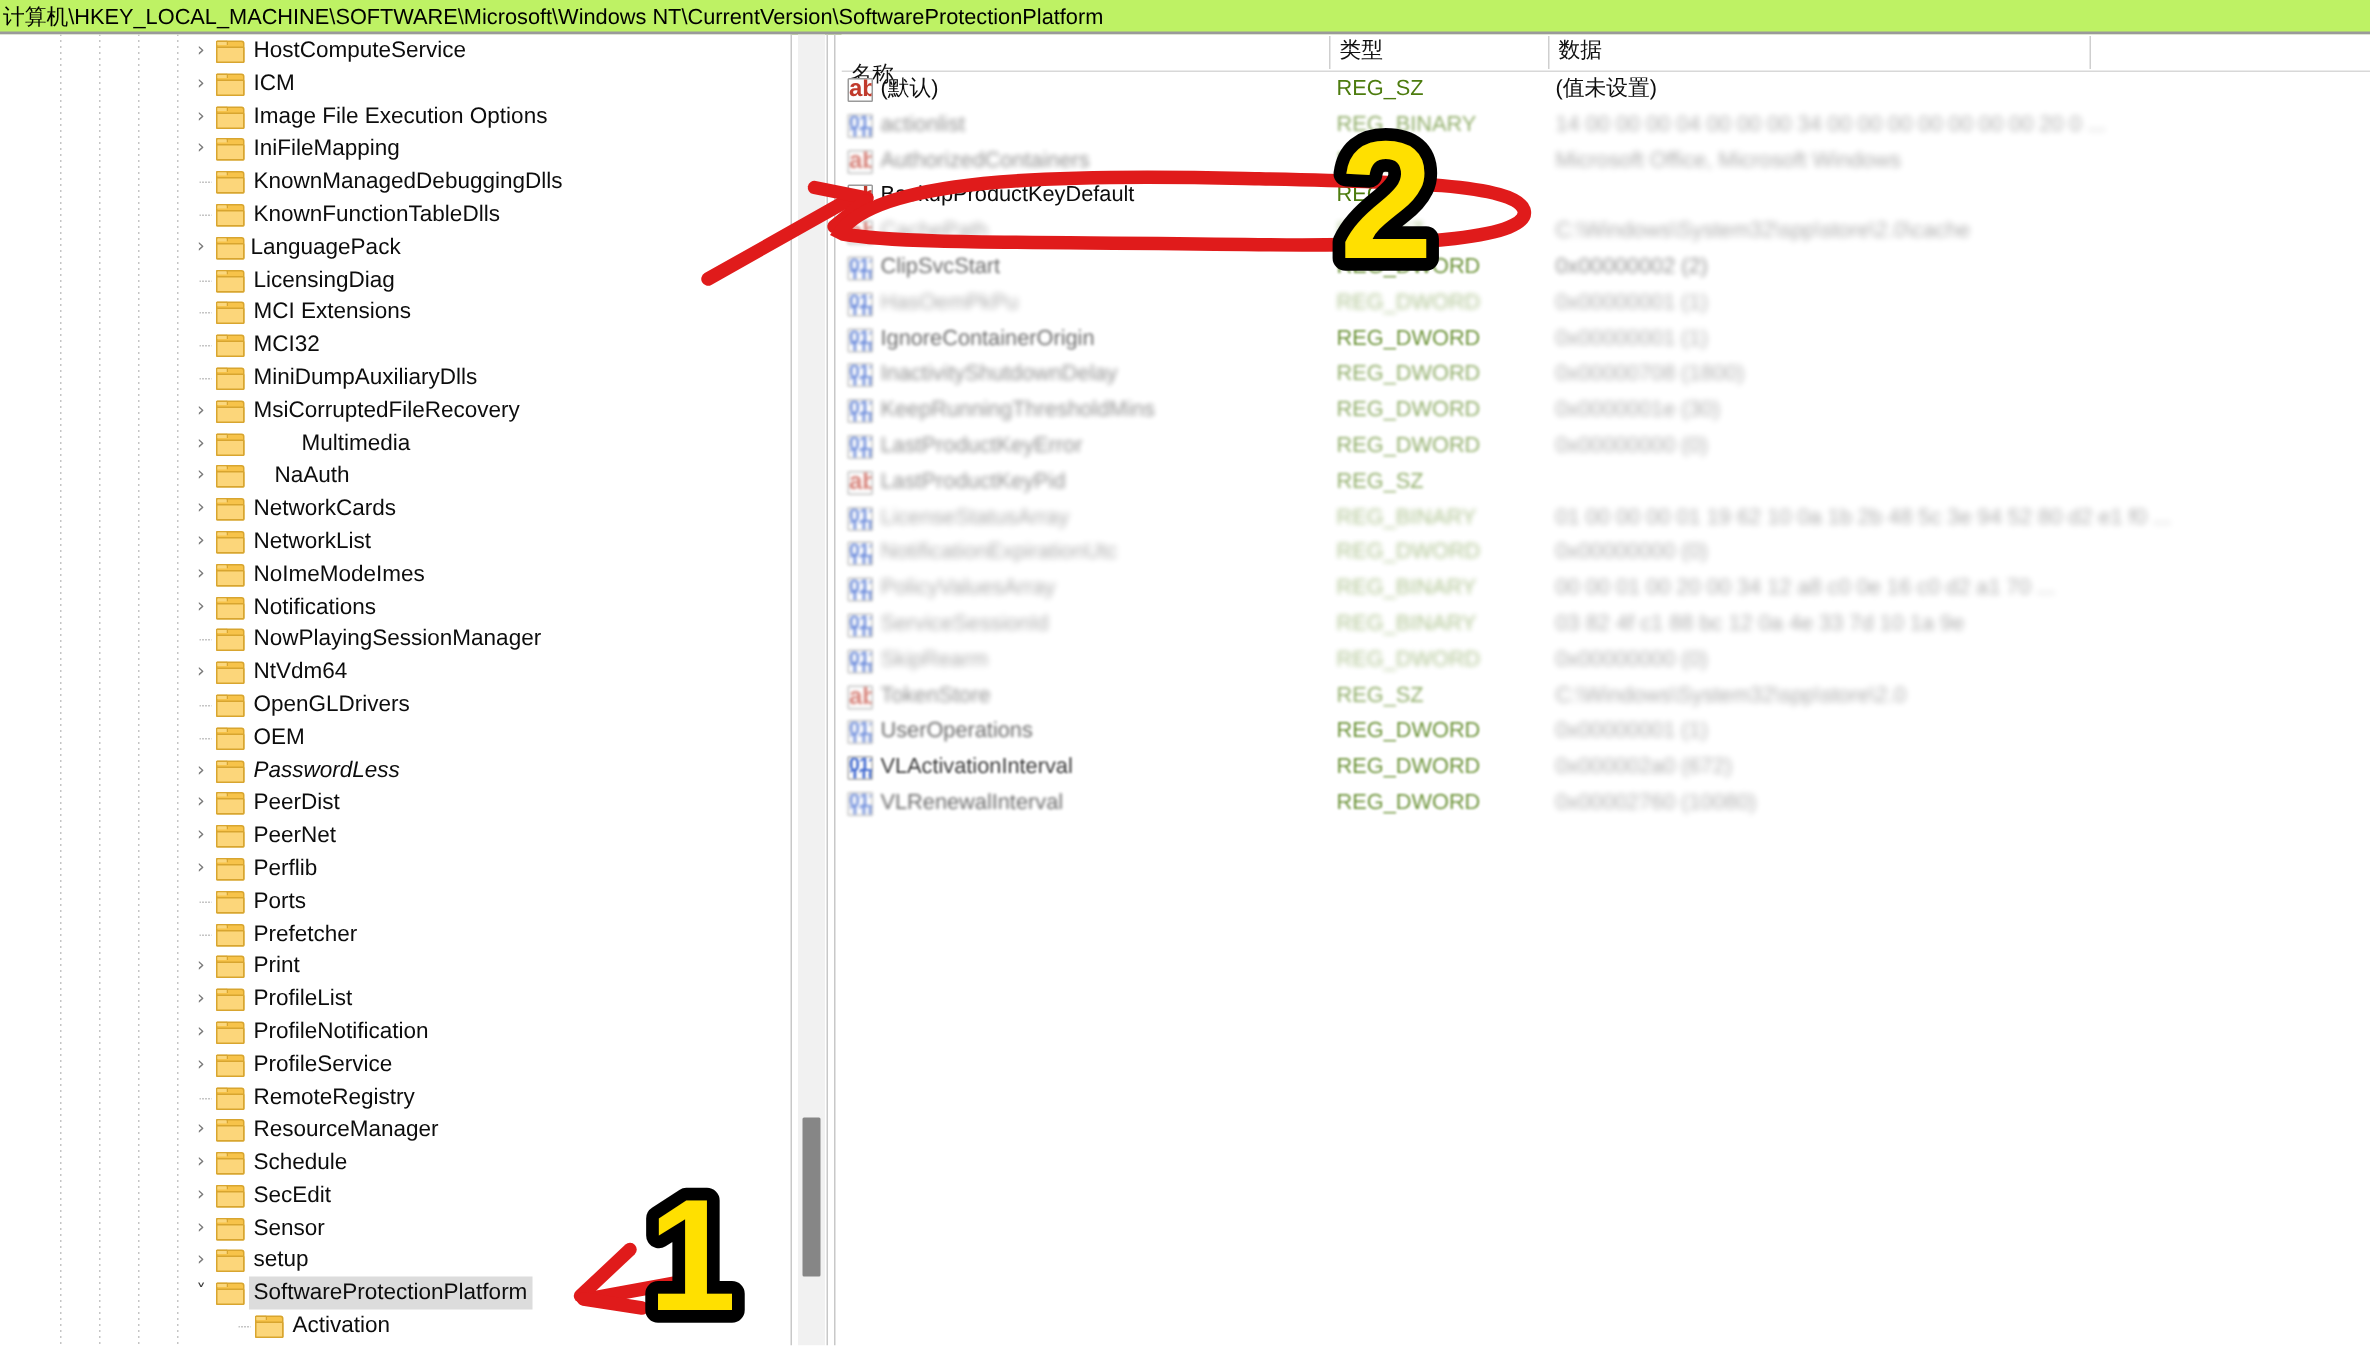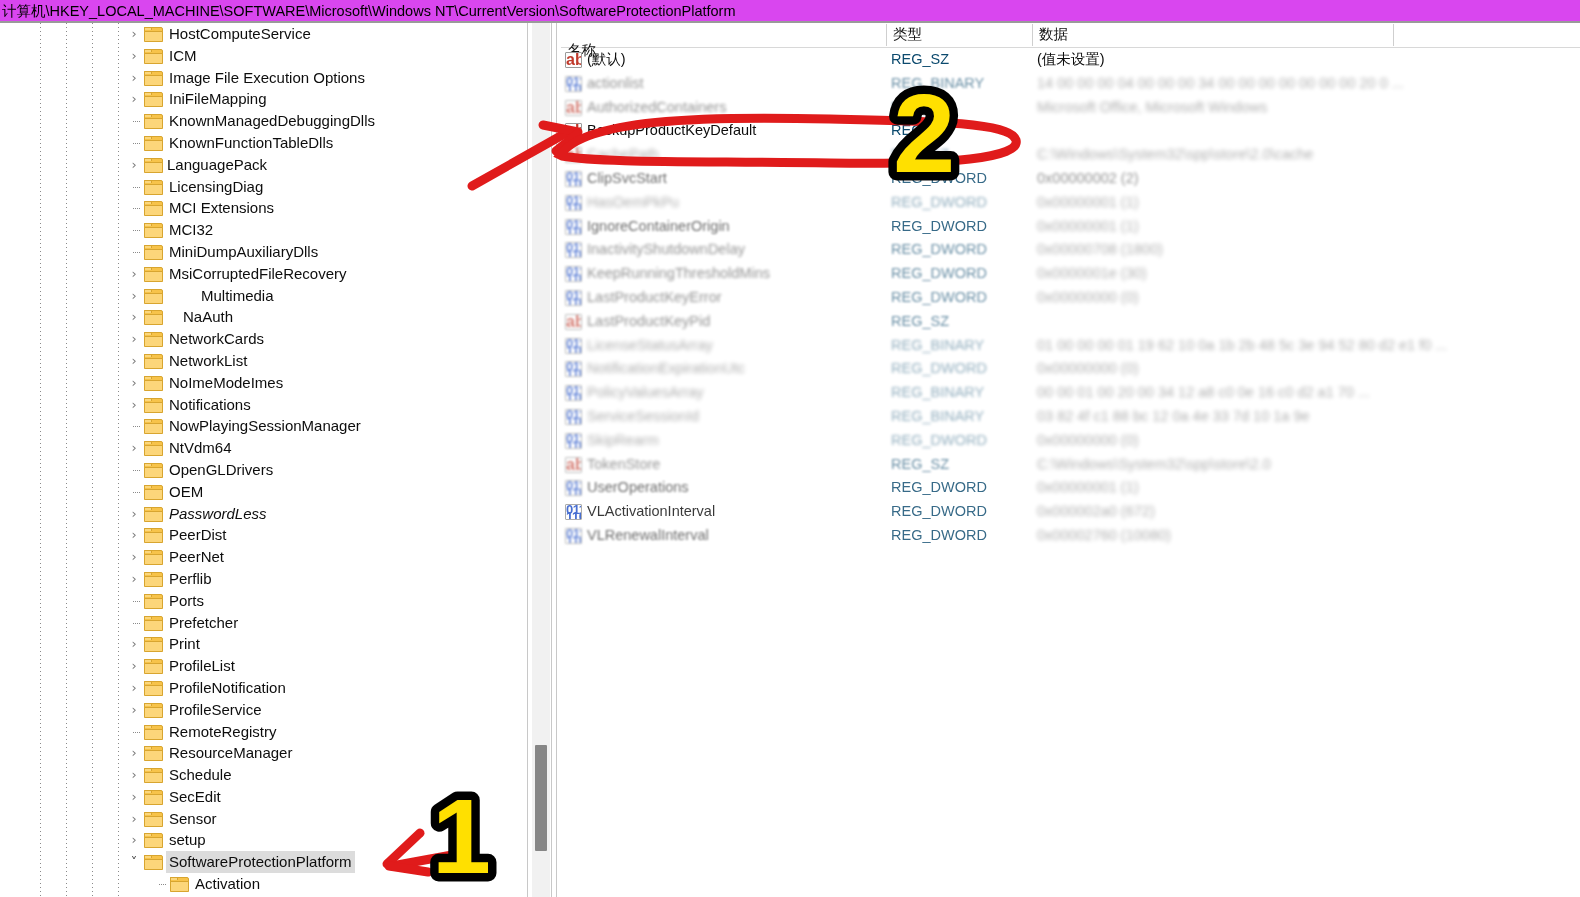--- a/index.html
+++ b/index.html
@@ -7,21 +7,21 @@
     width:1580px;height:897px;
     background:#ffffff;
     font-family:"Liberation Sans","DejaVu Sans",sans-serif;
     overflow:hidden;
     position:relative;
     -webkit-font-smoothing:antialiased;
   }
   
   #addressbar{
     position:absolute;left:0;top:0;width:1580px;height:23px;
-    background:#d946ef;
+    background:#bef264;
     border-bottom:2px solid #9a9a9a;
     box-sizing:border-box;
   }
   #addressbar .path{
     position:absolute;left:2px;top:2px;
     font-size:14.5px;color:#000;white-space:nowrap;letter-spacing:0px;
   }
   
   #treepane{
     position:absolute;left:0;top:23px;width:527px;height:874px;
@@ -106,21 +106,21 @@
   }
   .vicon .gl{
     position:absolute;left:0;right:0;top:0;bottom:0;
     font-size:9px;font-weight:bold;line-height:7px;
     text-align:center;padding-top:1px;
     font-family:"Liberation Sans",sans-serif;
   }
   .vicon.sz .gl{color:#c0392b;font-size:16px;line-height:14px;padding-top:0;}
   .vicon.bin .gl{color:#2050c8;font-size:13px;line-height:7px;letter-spacing:-0.5px;}
   .cname{position:absolute;left:26px;font-size:14.5px;color:#0d0d0d;}
-  .ctype{position:absolute;left:330px;font-size:14.5px;color:#0c4a6e;}
+  .ctype{position:absolute;left:330px;font-size:14.5px;color:#4d7c0f;}
   .cdata{position:absolute;left:476px;font-size:14.5px;color:#0d0d0d;}
   
   .b1{filter:blur(0.55px);opacity:.82;}
   .b2{filter:blur(1.1px);opacity:.62;}
   .b3{filter:blur(1.7px);opacity:.45;}
   .b4{filter:blur(2.3px);opacity:.34;}
   
   #anno{position:absolute;left:0;top:0;width:1580px;height:897px;pointer-events:none;}
 </style>
 </head>

